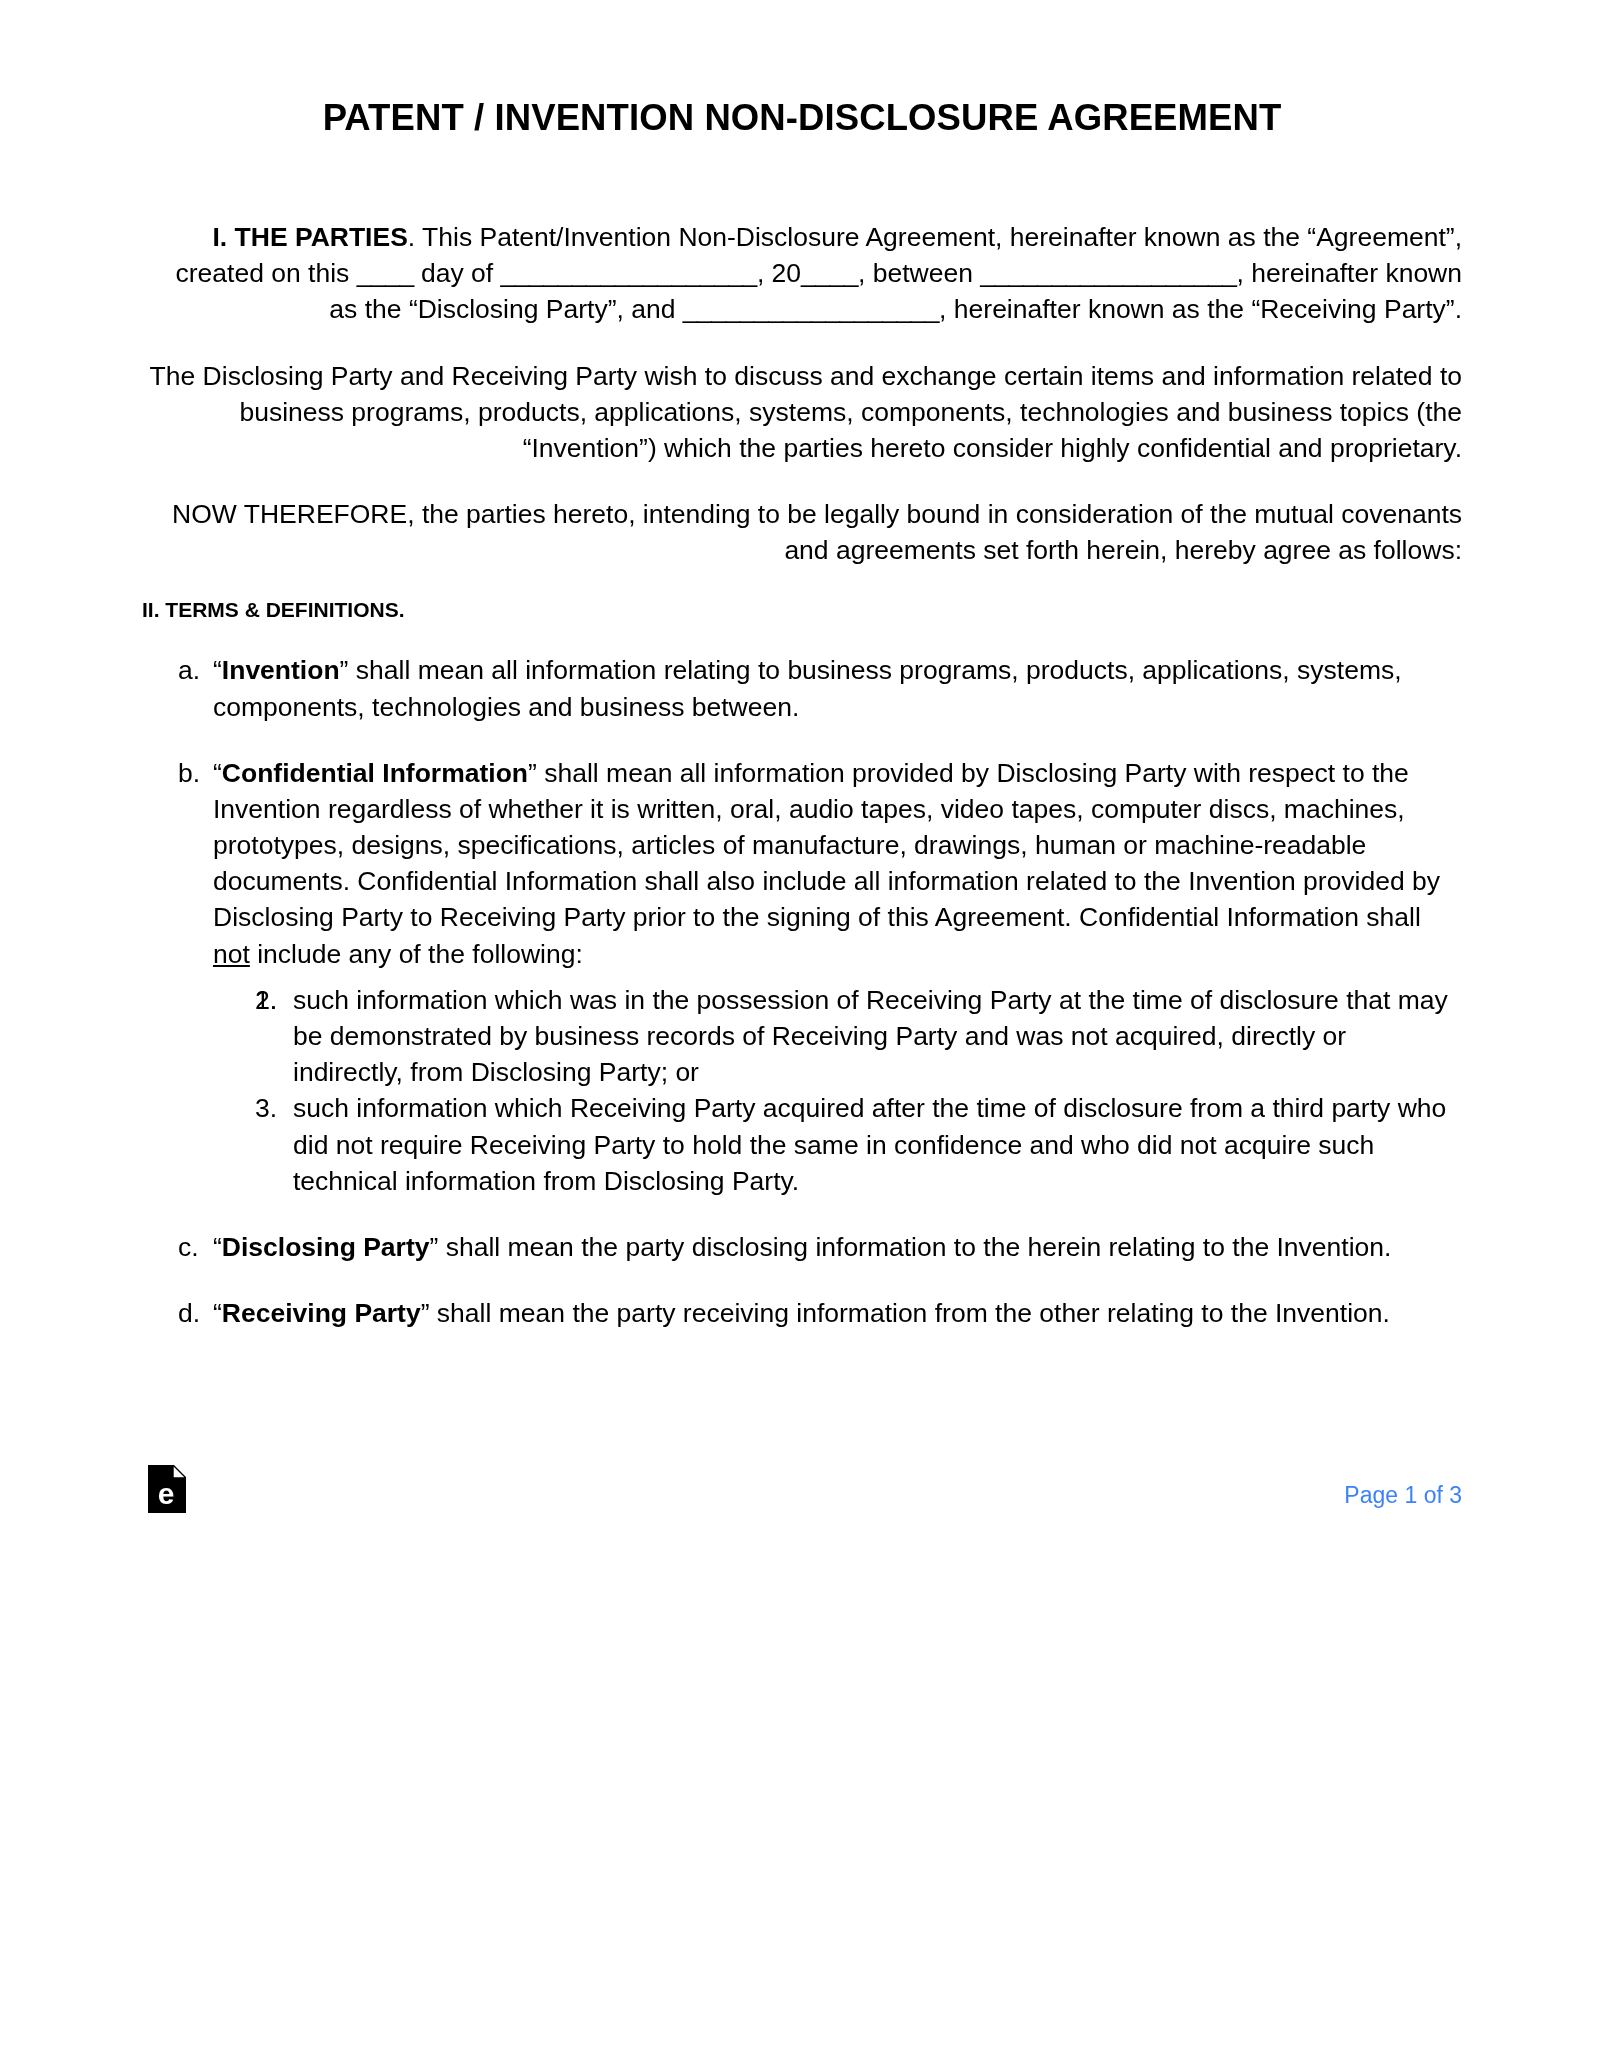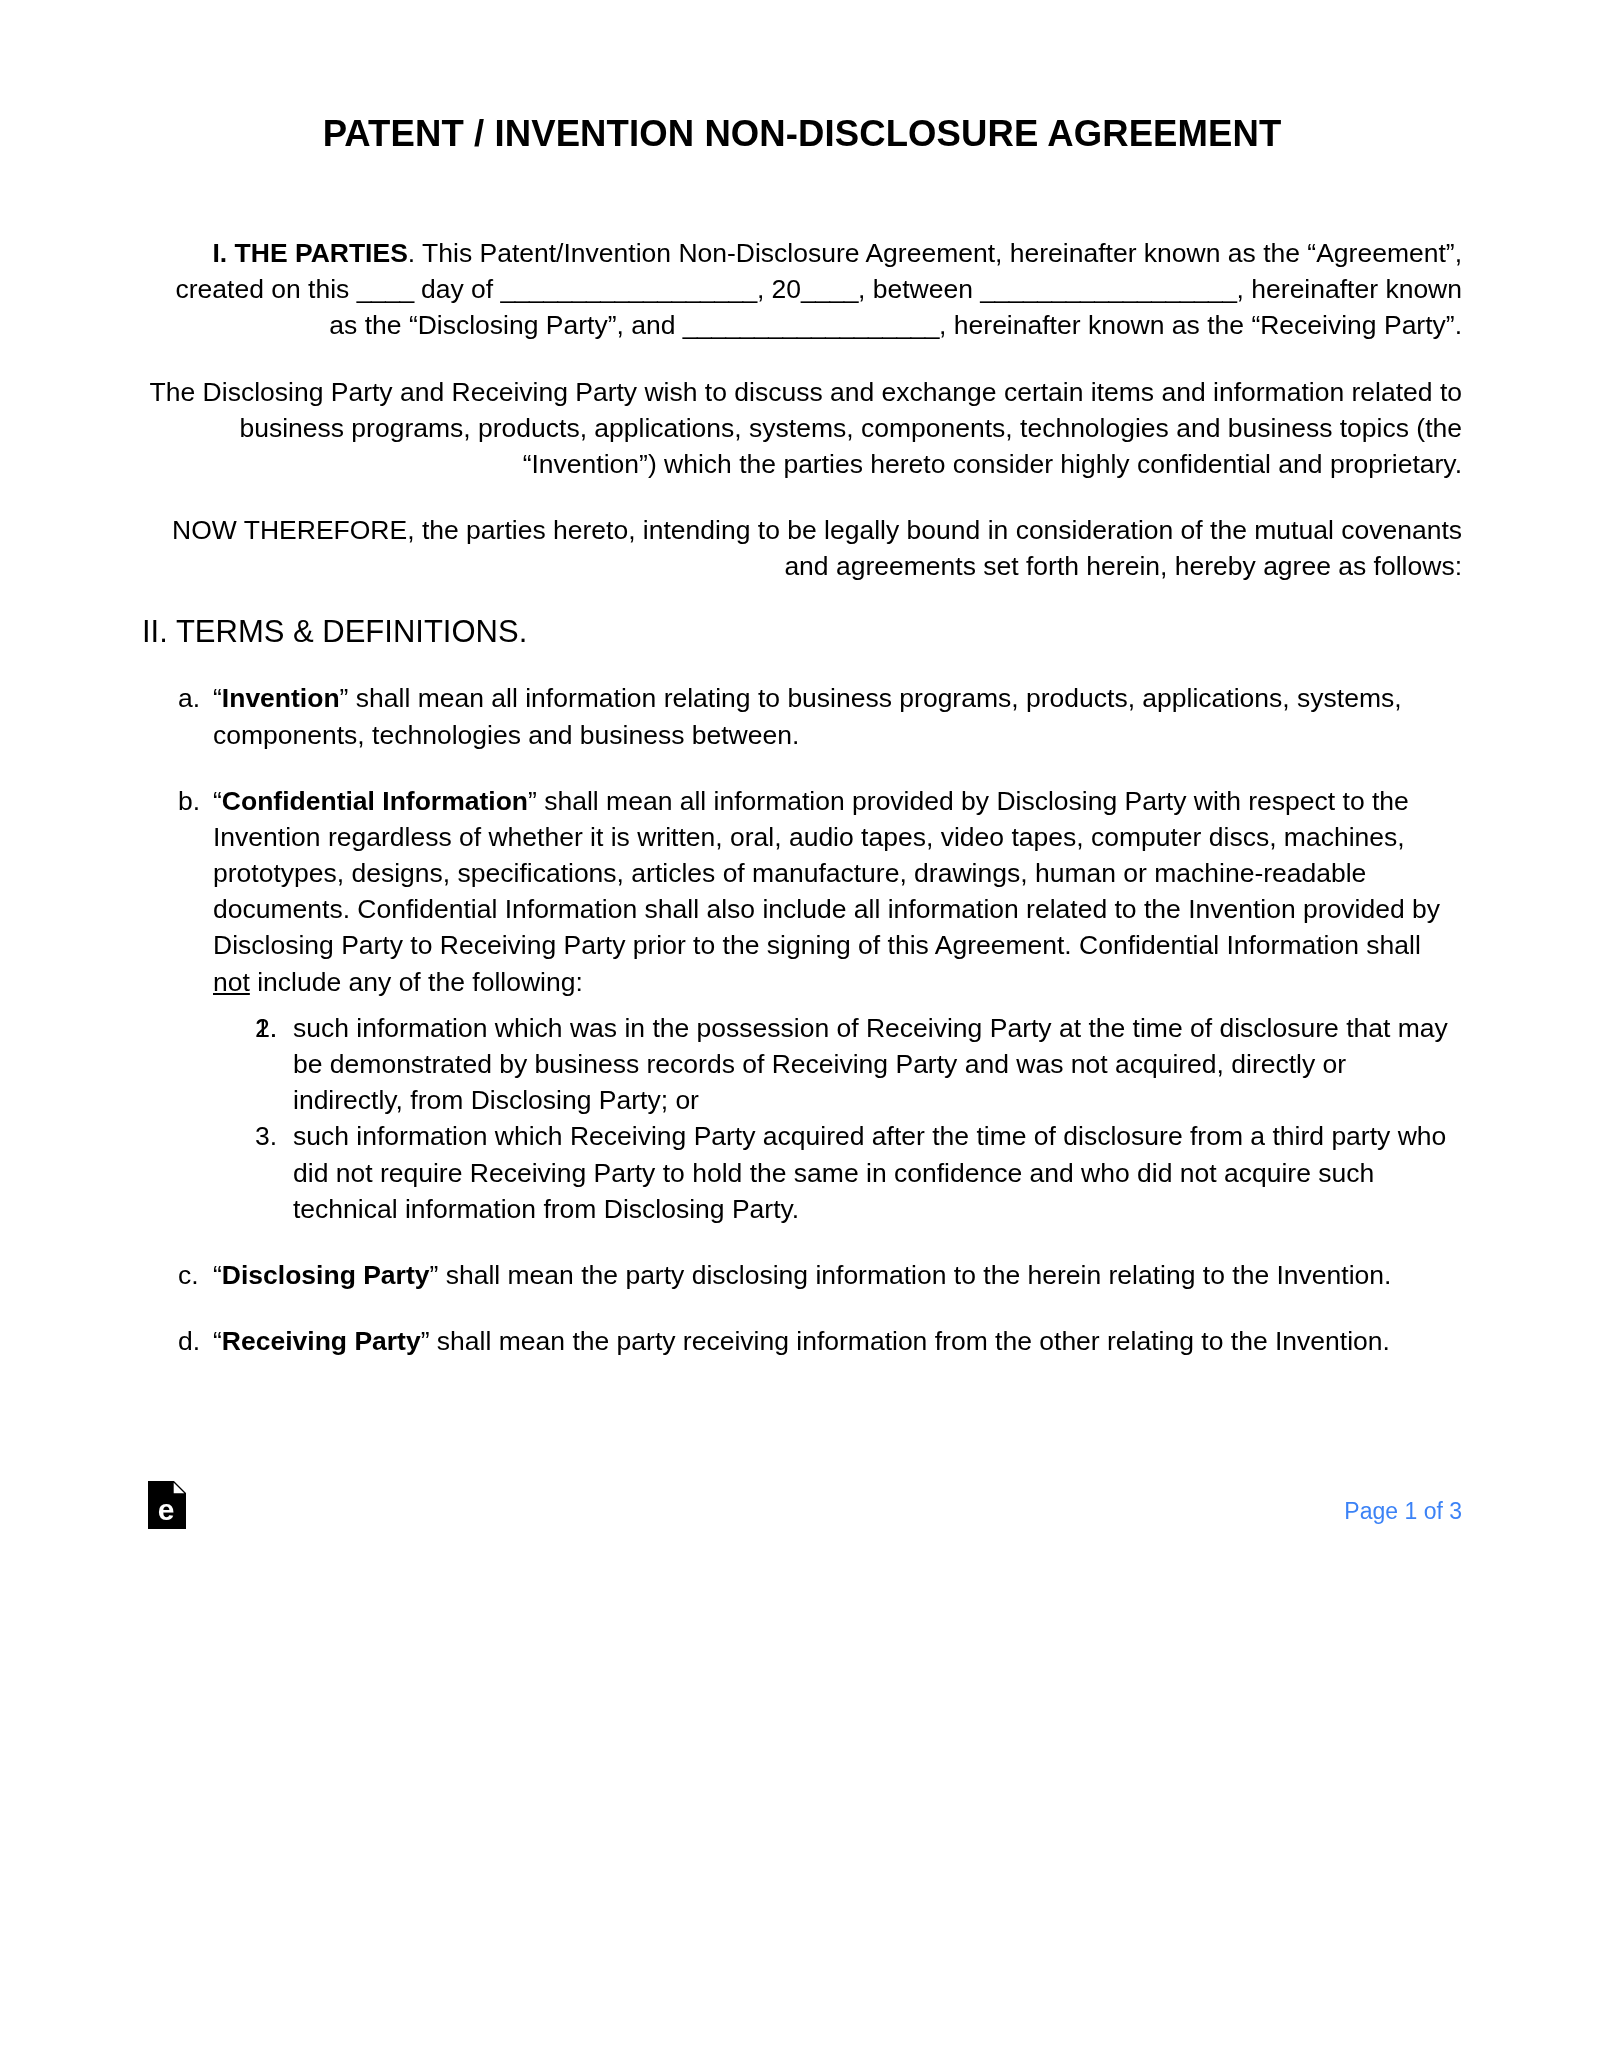--- a/index.html
+++ b/index.html
@@ -10,21 +10,21 @@
   }
   body {
     font-family: "Liberation Sans", sans-serif;
     color: #000000;
   }
   .page {
     position: relative;
     width: 1600px;
     height: 1575px;
     background: #ffffff;
-    margin: 16px auto;
+    margin: 0 auto;
     overflow: hidden;
   }
   .content {
     position: absolute;
     left: 142px;
     top: 0;
     width: 1320px;
   }
   .doc-title {
     text-align: center;
@@ -79,22 +79,22 @@
     margin-bottom: 0;
   }
   ol.num > li > .marker {
     position: absolute;
     left: 42px;
     top: 0;
     width: 46px;
   }
 
   .sec-head {
-    font-size: 31px;
-    font-weight: normal;
+    font-size: 21px;
+    font-weight: bold;
     margin: 0 0 30px 0;
   }
 
   .footer {
     position: absolute;
     left: 0;
     right: 0;
     bottom: 0;
     height: 140px;
   }

